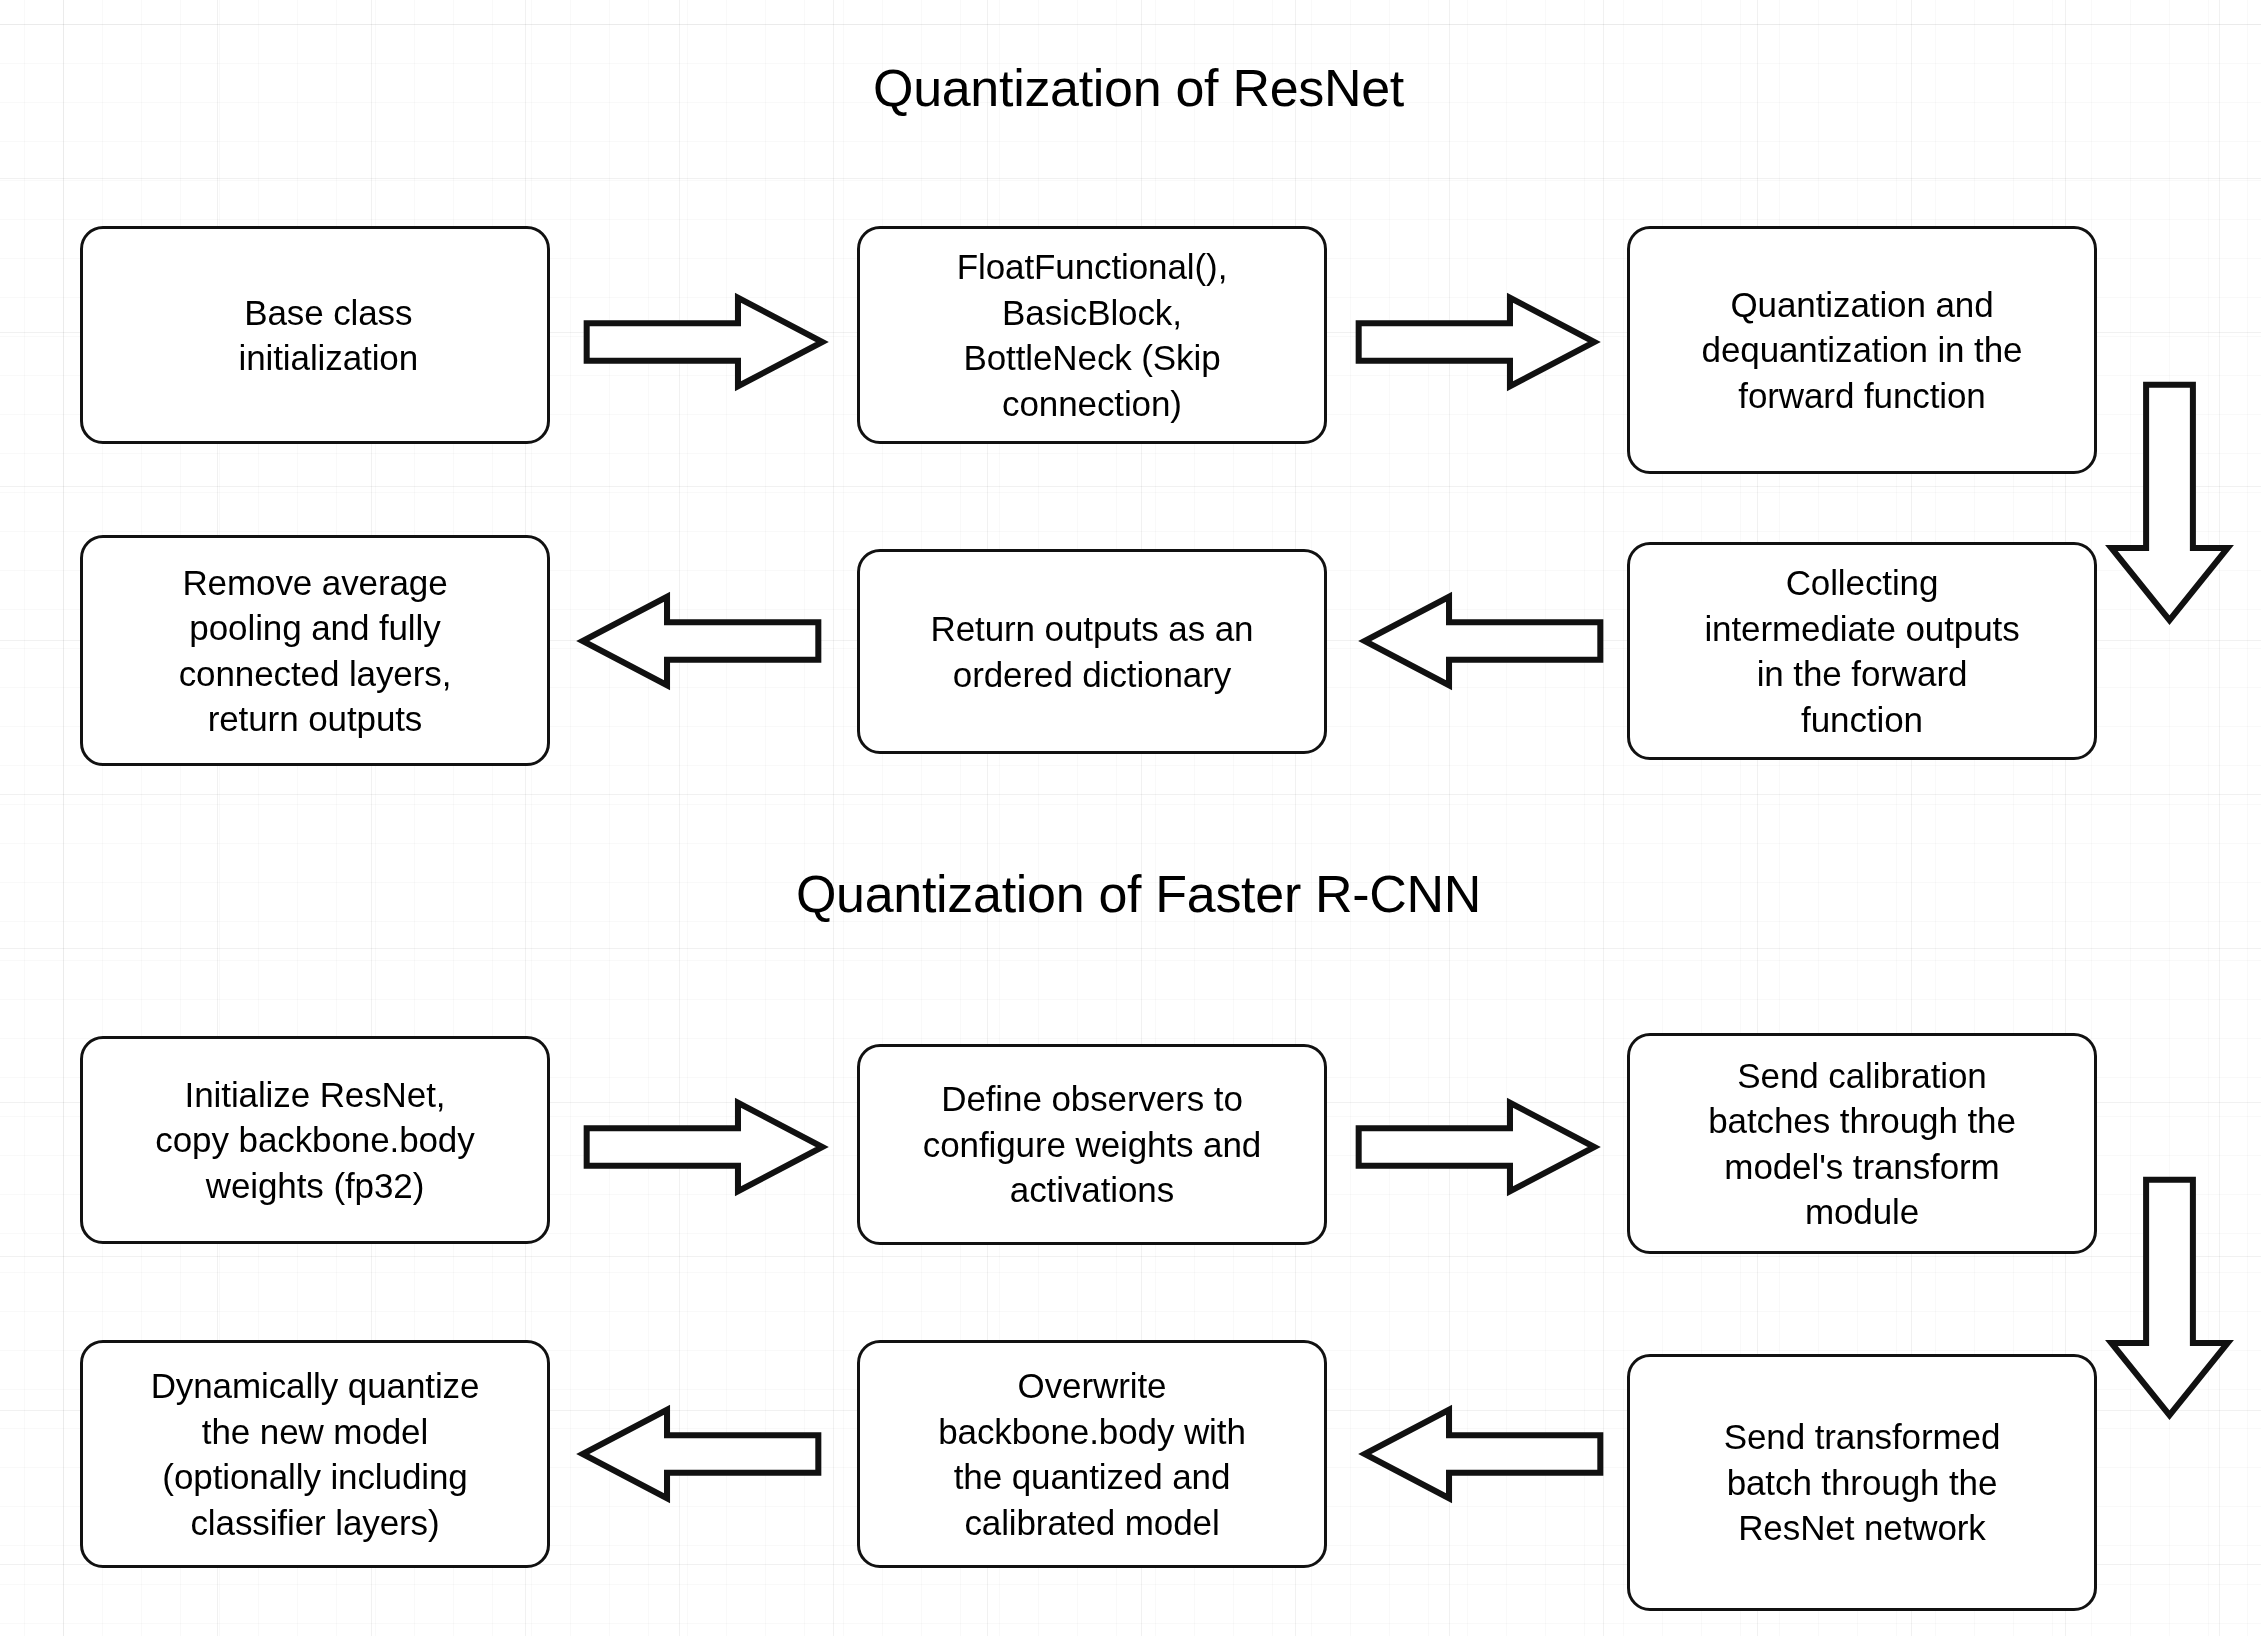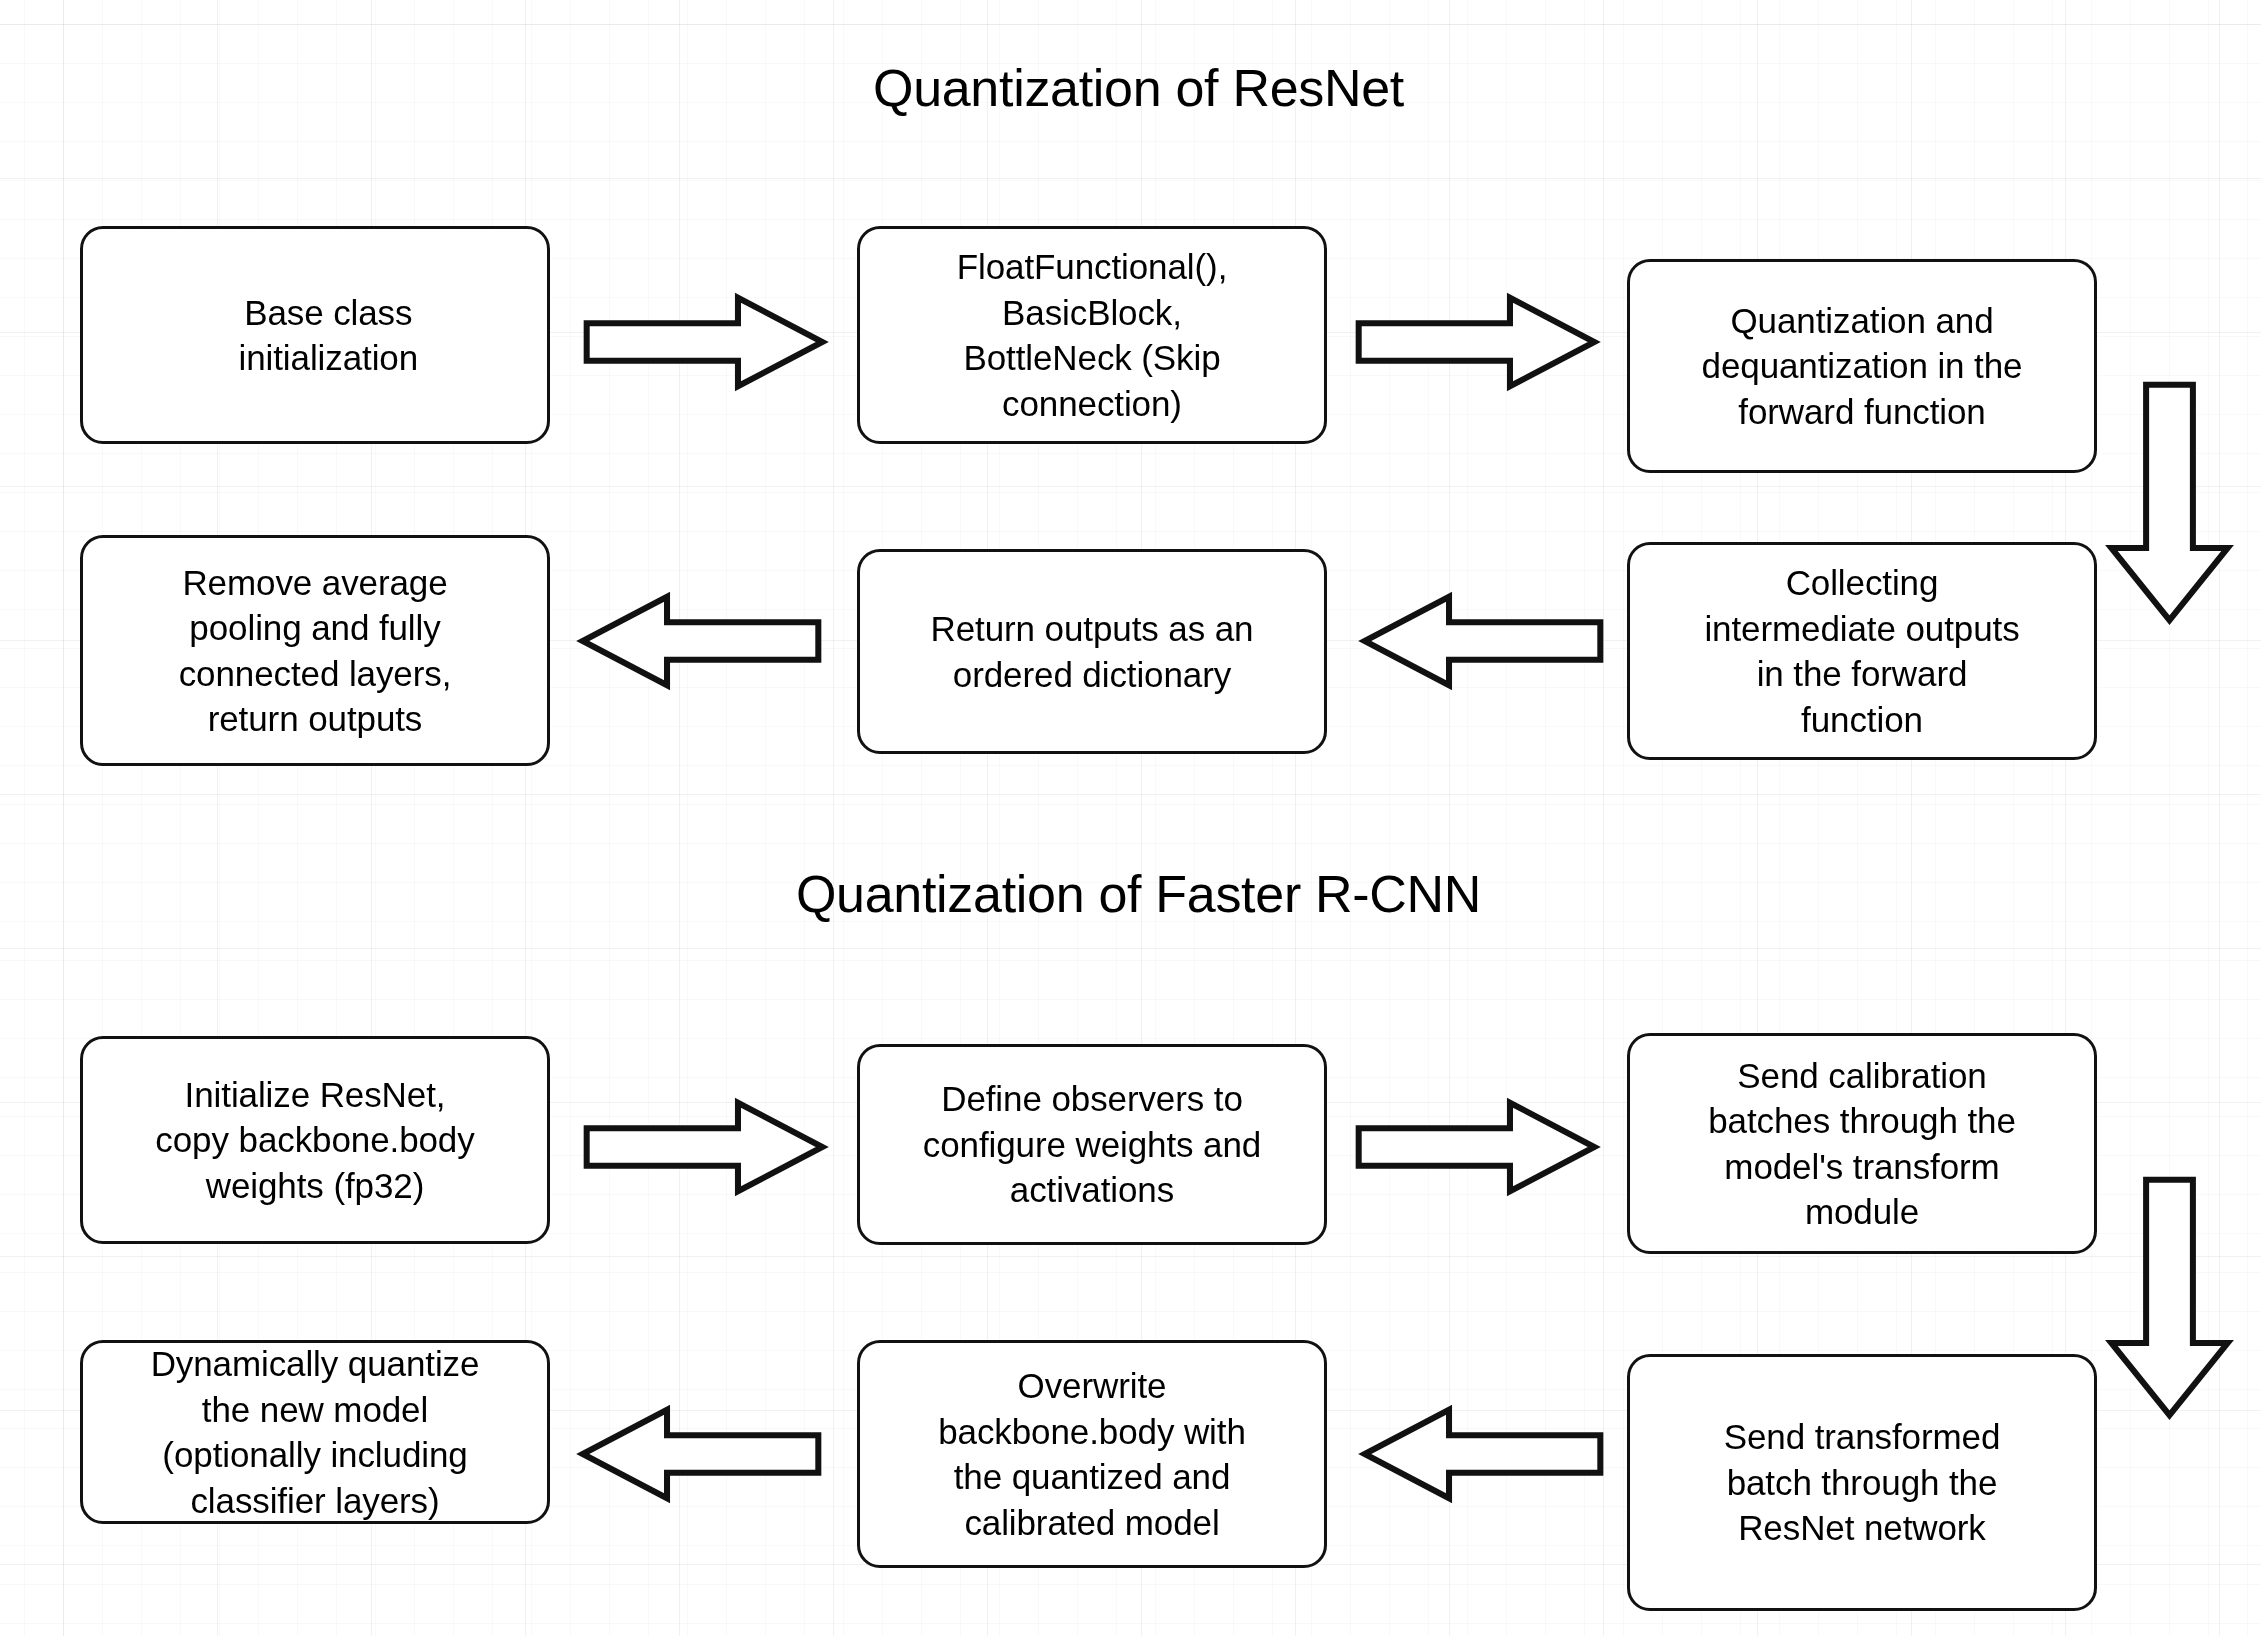--- a/index.html
+++ b/index.html
@@ -71,21 +71,21 @@
   <div class="section-title" style="left:0; top:58px; width:2261px; font-size:52px;">Quantization of ResNet</div>
 
   <div class="node" style="left:80px; top:226px; width:470px; height:218px;padding-left:36px;">Base class
 initialization</div>
 
   <div class="node" style="left:857px; top:226px; width:470px; height:218px;">FloatFunctional(),
 BasicBlock,
 BottleNeck (Skip
 connection)</div>
 
-  <div class="node" style="left:1627px; top:226px; width:470px; height:214px;margin-top:33px;">Quantization and
+  <div class="node" style="left:1627px; top:226px; width:470px; height:248px;">Quantization and
 dequantization in the
 forward function</div>
 
   <div class="node" style="left:1627px; top:542px; width:470px; height:218px;">Collecting
 intermediate outputs
 in the forward
 function</div>
 
   <div class="node" style="left:857px; top:549px; width:470px; height:205px;">Return outputs as an
 ordered dictionary</div>
@@ -142,21 +142,21 @@
 
   <div class="node" style="left:1627px; top:1354px; width:470px; height:257px;">Send transformed
 batch through the
 ResNet network</div>
 
   <div class="node" style="left:857px; top:1340px; width:470px; height:228px;">Overwrite
 backbone.body with
 the quantized and
 calibrated model</div>
 
-  <div class="node" style="left:80px; top:1340px; width:470px; height:184px;">Dynamically quantize
+  <div class="node" style="left:80px; top:1340px; width:470px; height:228px;">Dynamically quantize
 the new model
 (optionally including
 classifier layers)</div>
 
   <div class="arrow" style="left:584px; top:1100px; width:241px; height:94px;">
     <svg viewBox="0 0 360 140" width="241" height="94" xmlns="http://www.w3.org/2000/svg">
       <polygon points="4,42 230,42 230,4 356,70 230,136 230,98 4,98" fill="#ffffff" stroke="#111111" stroke-width="9" stroke-linejoin="miter"></polygon>
     </svg>
   </div>
 

